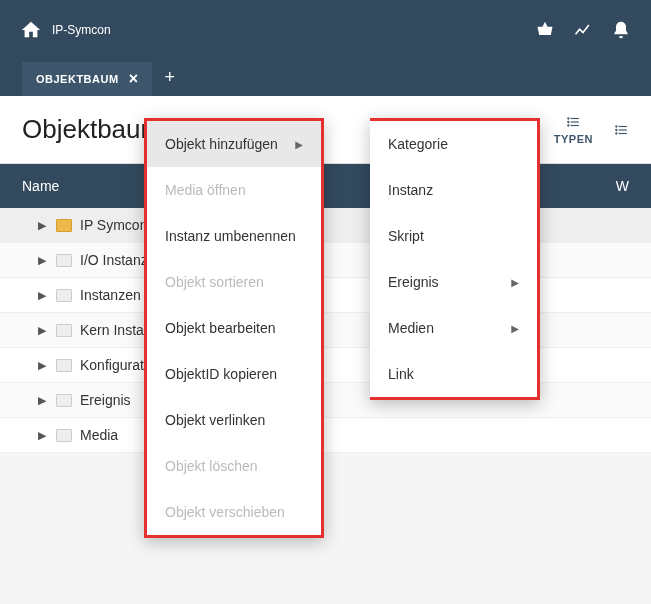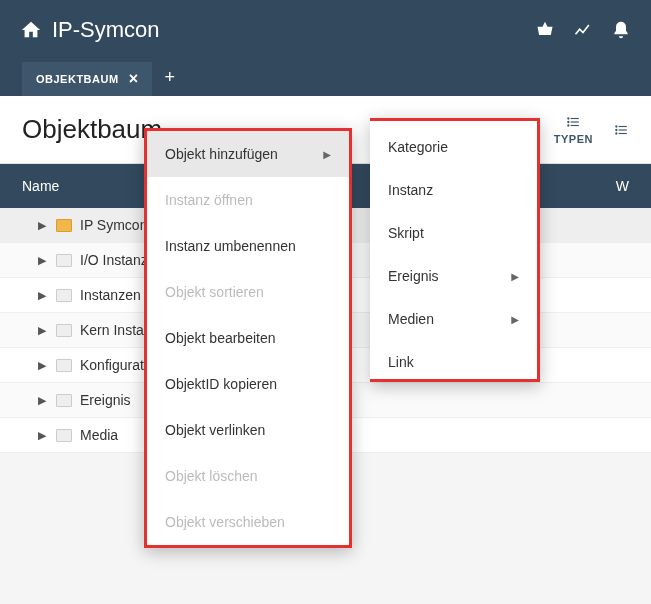--- a/index.html
+++ b/index.html
@@ -1,19 +1,19 @@
 <!DOCTYPE html>
 <html><head>
 <meta charset="utf-8">
 <style>
 * { margin: 0; padding: 0; box-sizing: border-box; font-family: -apple-system, BlinkMacSystemFont, "Segoe UI", Arial, sans-serif; }
 body { width: 651px; height: 604px; background: #f5f5f5; overflow: hidden; position: relative; }
 
 .header { background: #334a5e; height: 60px; display: flex; align-items: center; padding: 0 20px; color: #fff; }
-.header-logo { display: flex; align-items: center; gap: 10px; font-size: 22px; font-weight: 500; }
+.header-logo { display: flex; align-items: center; gap: 10px; font-size: 12px; font-weight: 500; }
 .header-icons { margin-left: auto; display: flex; gap: 18px; align-items: center; }
 .header-icons svg { fill: #fff; }
 
 .tabs-bar { background: #334a5e; display: flex; align-items: flex-end; padding-left: 22px; height: 36px; }
 .tab { background: #3e566b; color: #fff; padding: 9px 14px; font-size: 11px; font-weight: 600; letter-spacing: 0.5px; display: flex; align-items: center; gap: 10px; }
 .tab-close { font-size: 16px; line-height: 1; cursor: pointer; }
 .tab-add { color: #fff; padding: 8px 12px; font-size: 18px; cursor: pointer; }
 
 .page-title-bar { background: #fff; padding: 18px 22px; display: flex; align-items: center; justify-content: space-between; border-bottom: 1px solid #e0e0e0; }
 .page-title { font-size: 26px; font-weight: 400; color: #222; }
@@ -26,28 +26,28 @@
 
 .tree { background: #fff; }
 .tree-row { display: flex; align-items: center; padding: 8px 22px 8px 38px; font-size: 14px; color: #333; border-bottom: 1px solid #eee; gap: 8px; min-height: 35px; }
 .tree-row:nth-child(even) { background: #fafafa; }
 .tree-row.highlighted { background: #eeeeee; }
 .tree-chevron { font-size: 11px; color: #555; width: 10px; }
 .folder-icon { width: 16px; height: 13px; border-radius: 1px; }
 .folder-yellow { background: #f0b84a; border: 1px solid #d69e2e; }
 .folder-gray { background: #eee; border: 1px solid #ccc; }
 
-.context-menu { position: absolute; top: 128px; left: 144px; width: 208px; background: #fff; box-shadow: 0 4px 16px rgba(0,0,0,0.25); border: 3px solid #e53030; z-index: 10; }
+.context-menu { position: absolute; top: 118px; left: 144px; width: 180px; background: #fff; box-shadow: 0 4px 16px rgba(0,0,0,0.25); border: 3px solid #e53030; z-index: 10; }
 .context-item { padding: 15px 18px; font-size: 14px; color: #333; cursor: pointer; display: flex; align-items: center; }
 .context-item.highlighted { background: #e8e8e8; }
 .context-item.disabled { color: #bbb; cursor: default; }
 .context-arrow { margin-left: auto; font-size: 10px; color: #666; }
 
 .submenu { position: absolute; top: 118px; left: 370px; width: 170px; background: #fff; box-shadow: 0 4px 16px rgba(0,0,0,0.25); border: 3px solid #e53030; border-left: none; z-index: 11; }
-.submenu .context-item { padding: 9px 18px; margin-top: 9px; }
+.submenu .context-item { padding: 15px 18px; }
 </style>
 </head>
 <body>
 
 <div class="header">
   <div class="header-logo">
     <svg width="22" height="22" viewBox="0 0 24 24">
         <path fill="#fff" d="M12 3l10 9h-3v8h-5v-6h-4v6H5v-8H2l10-9z"></path>
       </svg>
     <span>IP-Symcon</span>
@@ -142,21 +142,21 @@
       <span>Media</span>
     </div>
   </div>
 
 <div class="context-menu" id="ctxmenu">
     <div class="context-item highlighted">
       <span>Objekt hinzufügen</span>
       <span class="context-arrow">▶</span>
     </div>
     <div class="context-item disabled">
-      <span>Instanz öffnen</span>
+      <span>Media öffnen</span>
     </div>
     <div class="context-item">
       <span>Instanz umbenennen</span>
     </div>
     <div class="context-item disabled">
       <span>Objekt sortieren</span>
     </div>
     <div class="context-item">
       <span>Objekt bearbeiten</span>
     </div>

